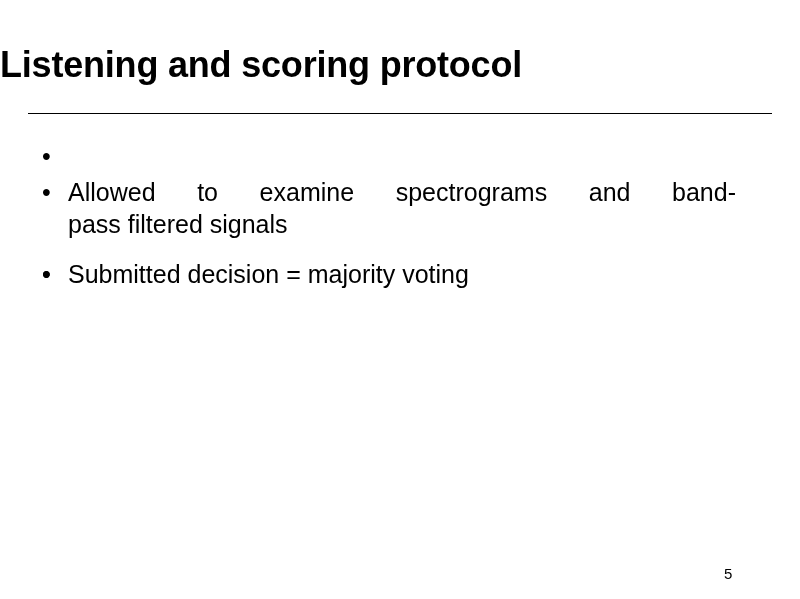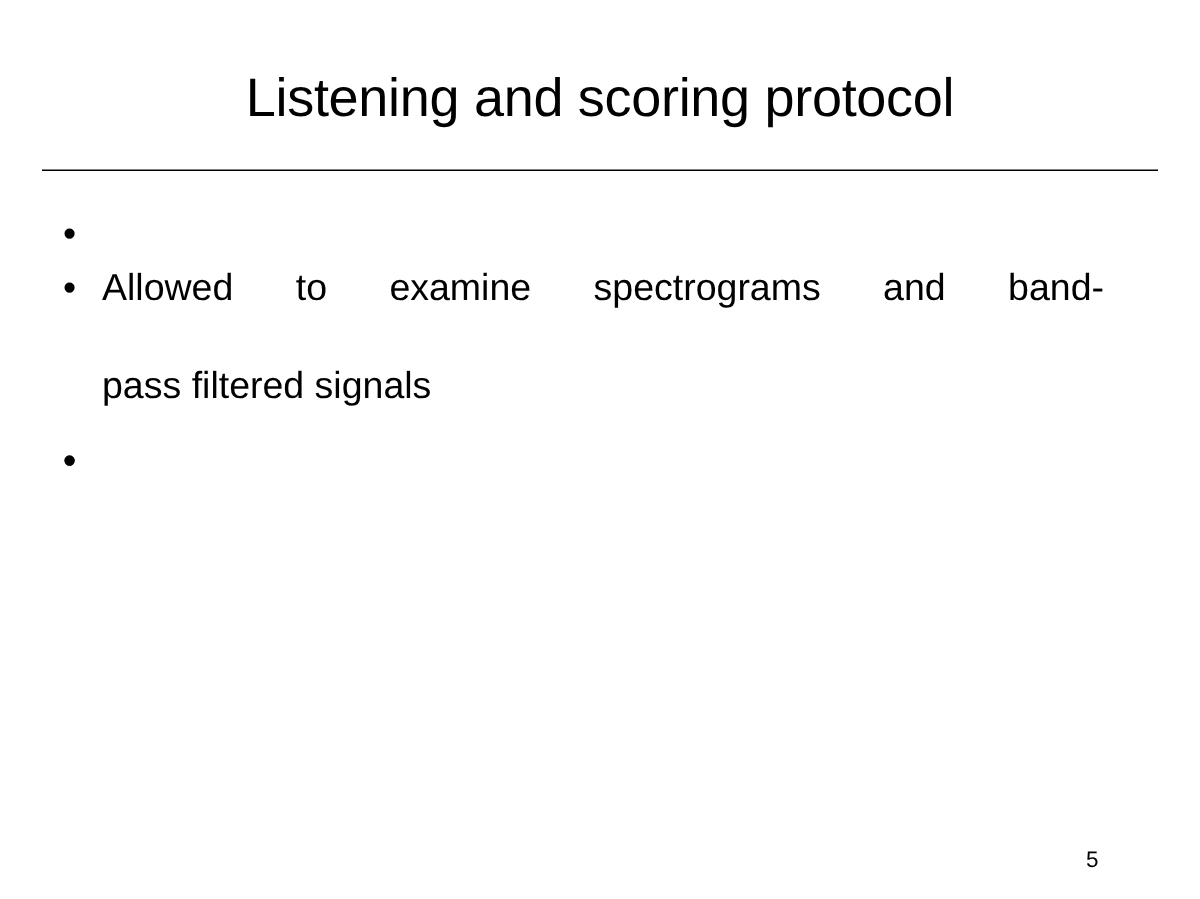--- a/index.html
+++ b/index.html
@@ -18,23 +18,23 @@
     position: relative;
     width: 800px;
     height: 599px;
     box-sizing: border-box;
   }
   .slide-title {
     position: absolute;
     top: 44px;
     left: 0;
     width: 800px;
-    text-align: center;
+    text-align: left;
     font-size: 36px;
-    font-weight: normal;
+    font-weight: bold;
     letter-spacing: -0.2px;
     color: #000000;
   }
   .title-rule {
     position: absolute;
     top: 113px;
     left: 28px;
     width: 744px;
     height: 1px;
     background: #000000;
@@ -68,21 +68,20 @@
     text-justify: inter-word;
   }
   .bullet-item.justify .line-1 {
     display: block;
     text-align: justify;
     text-align-last: justify;
     margin-top: 36px;
   }
   .bullet-item.justify .line-2 {
     display: block;
-    margin-top: 33px;
   }
   .page-number {
     position: absolute;
     left: 724px;
     top: 565px;
     font-size: 15px;
     color: #000000;
   }
 </style>
 </head>
@@ -105,19 +104,20 @@
       <span class="line-1">Allowed to examine spectrograms and band-</span>
       <span class="line-2">pass filtered signals</span>
     </li>
 
     <li class="bullet-item">
       <span class="dot">•</span>
     </li>
 
     <li class="bullet-item">
       <span class="dot">•</span>
+      <span>Submitted decision = majority voting</span>
     </li>
 
   </ul>
 
   <div class="page-number">5</div>
 
 </div>
 
 </body></html>

